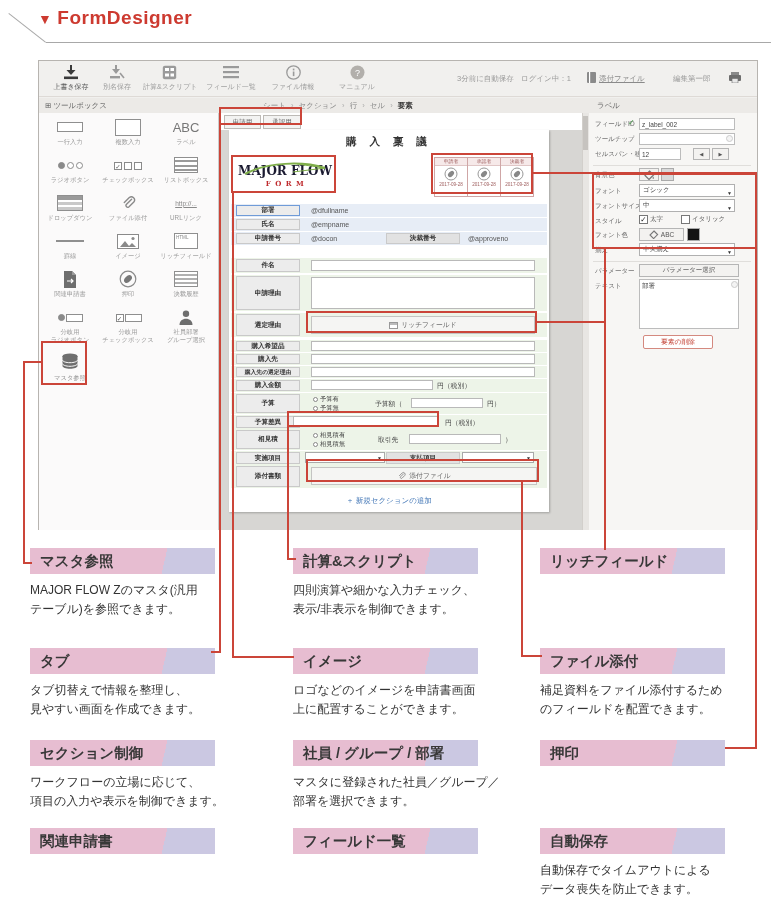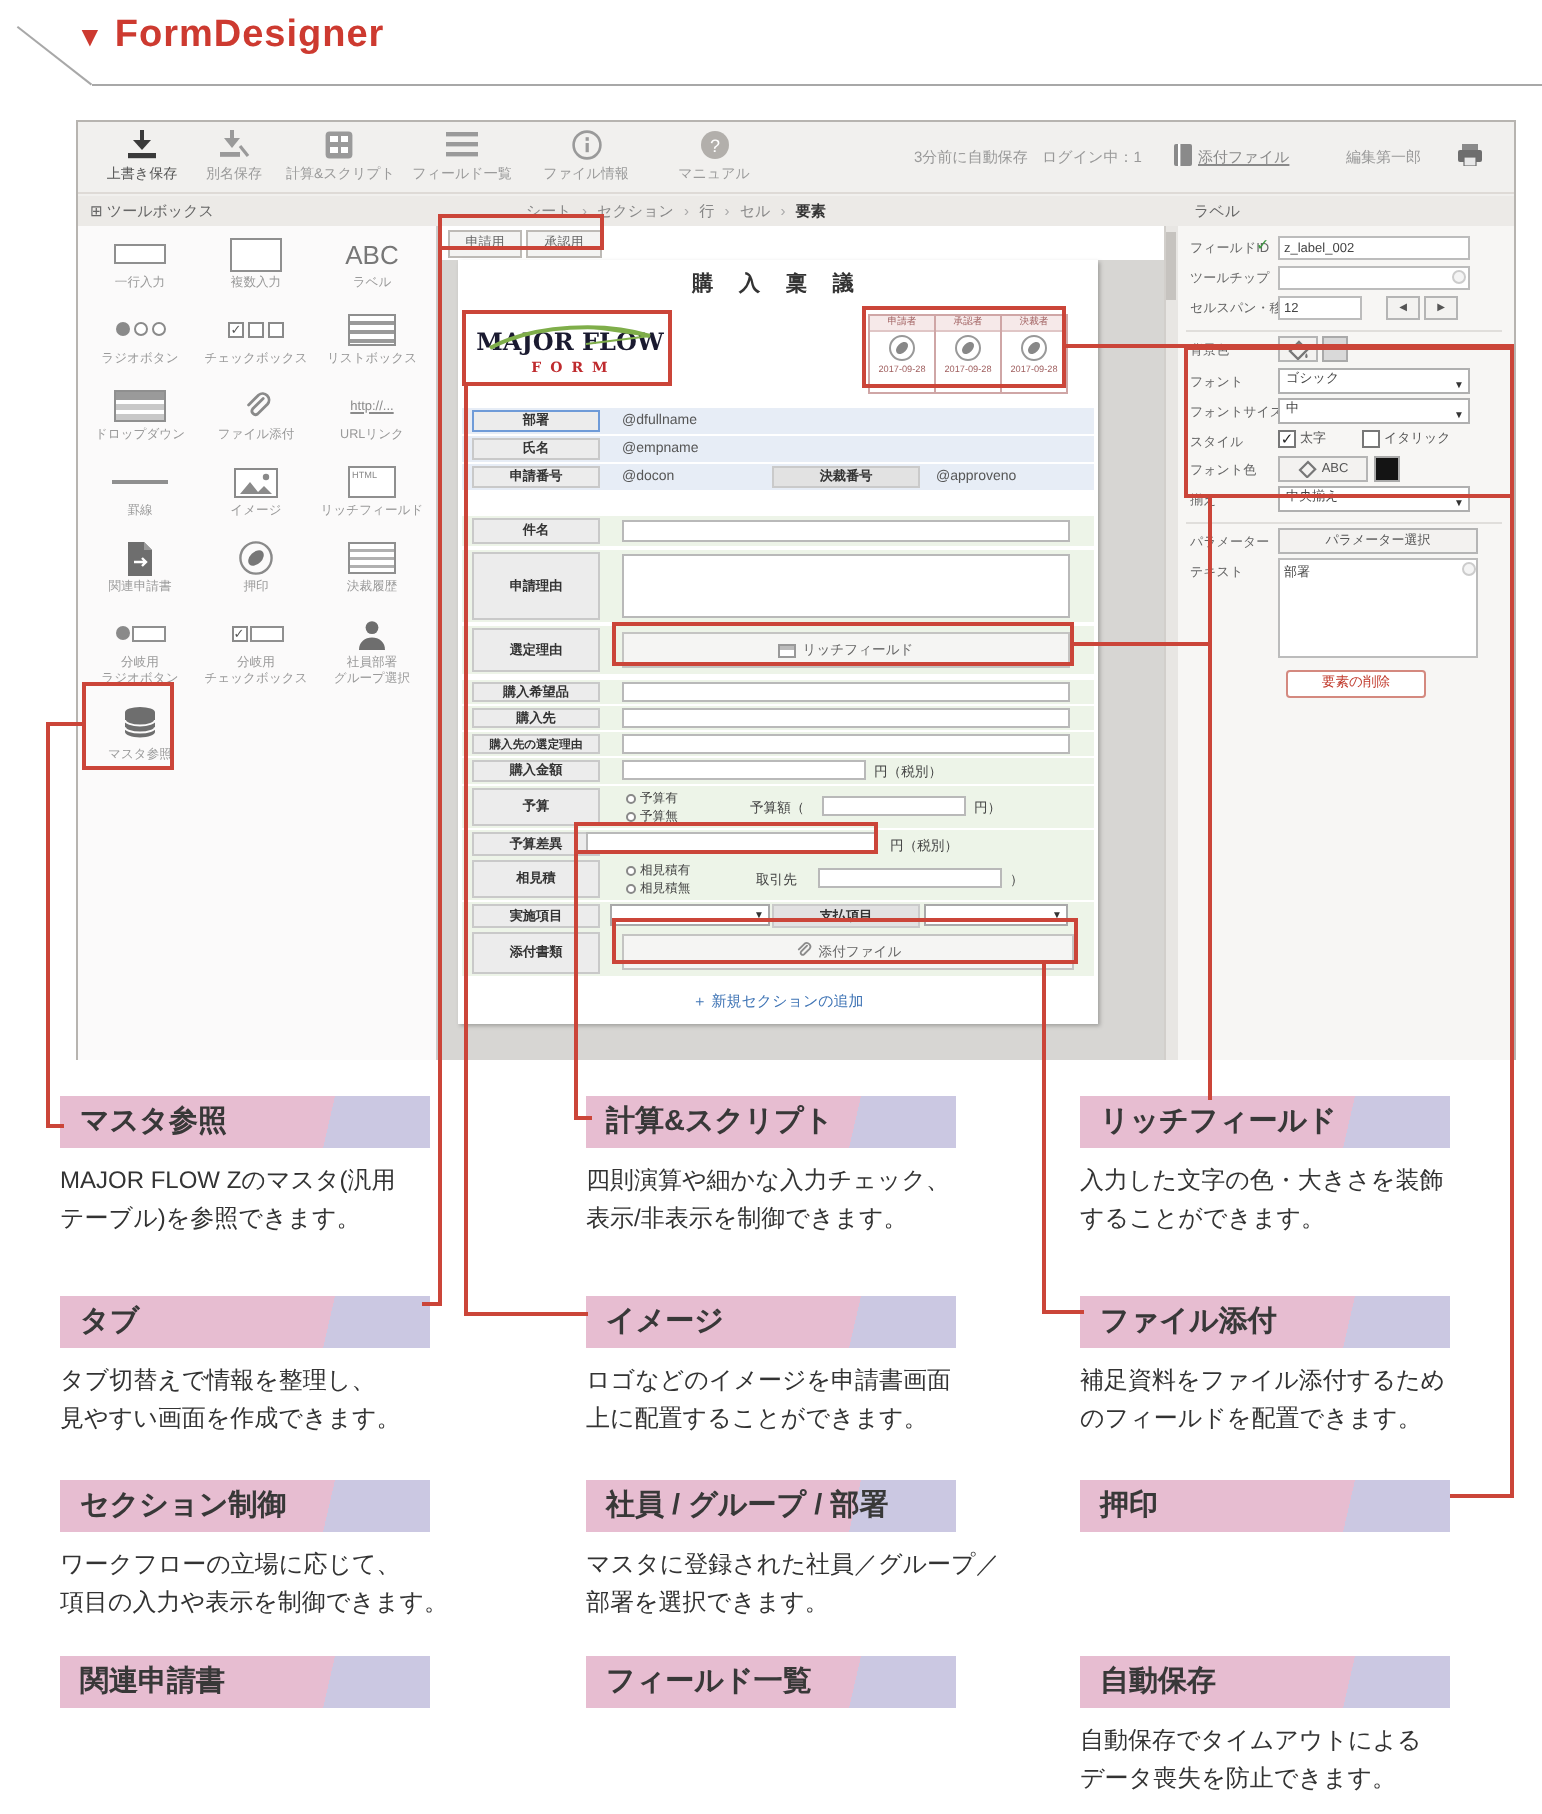--- a/index.html
+++ b/index.html
@@ -572,22 +572,20 @@
     <div class="co-body">MAJOR FLOW Zのマスタ(汎用
 テーブル)を参照できます。</div>
   </div>
   <div class="callout" style="left:293px;top:548px">
     <div class="co-head">計算&amp;スクリプト</div>
     <div class="co-body">四則演算や細かな入力チェック、
 表示/非表示を制御できます。</div>
   </div>
   <div class="callout" style="left:540px;top:548px">
     <div class="co-head">リッチフィールド</div>
-    <div class="co-body">入力した文字の色・大きさを装飾
-することができます。</div>
   </div>
   <div class="callout" style="left:30px;top:648px">
     <div class="co-head">タブ</div>
     <div class="co-body">タブ切替えで情報を整理し、
 見やすい画面を作成できます。</div>
   </div>
   <div class="callout" style="left:293px;top:648px">
     <div class="co-head">イメージ</div>
     <div class="co-body">ロゴなどのイメージを申請書画面
 上に配置することができます。</div>

